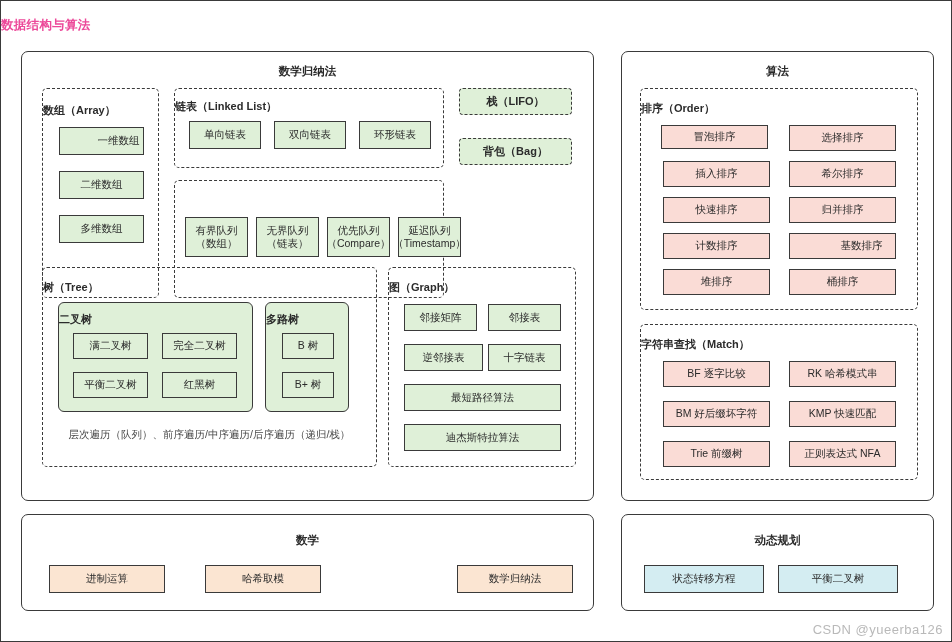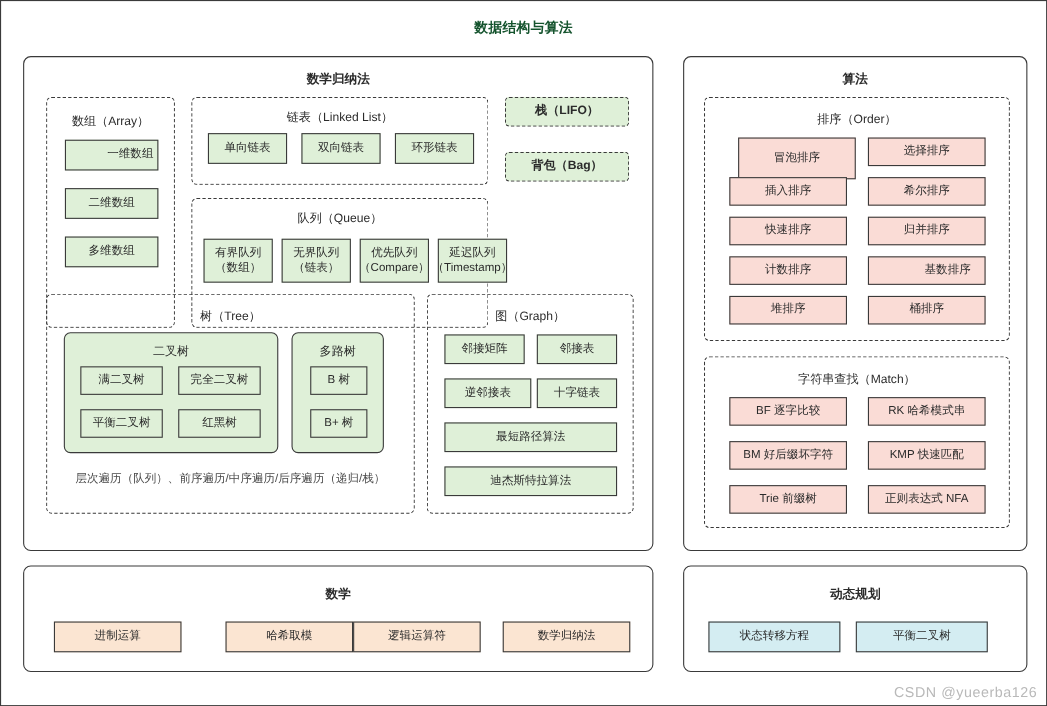--- a/index.html
+++ b/index.html
@@ -35,40 +35,39 @@
   .solidgrp{
     position:absolute;
     box-sizing:border-box;
     border:1.6px solid #3a3a3a;
     border-radius:6px;
     background:#dff0d8;
   }
   .title{
     position:absolute;
     left:0;right:0;
-    text-align:center;
+    text-align:left;
     font-size:12.5px;
     font-weight:bold;
-    color:#14532d;
+    color:#ec4899;
     letter-spacing:.3px;
   }
   .subtitle{
     position:absolute;
     left:0;right:0;
     text-align:center;
     font-size:11.5px;
     font-weight:bold;
     color:#2b2b2b;
   }
   .grouplabel{
     position:absolute;
     left:0;right:0;
-    text-align:center;
     font-size:11px;
-    font-weight:normal;
+    font-weight:bold;
     color:#2b2b2b;
   }
   
   .chip{
     position:absolute;
     box-sizing:border-box;
     border:1.6px solid #3a3a3a;
     display:flex;
     align-items:center;
     justify-content:center;
@@ -123,21 +122,20 @@
     </div>
 
     <div class="dash" style="left:152px;top:36px;width:270px;height:80px;">
       <div class="grouplabel" style="top:10px;">链表（Linked List）</div>
       <div class="chip green" style="left:14px;top:32px;width:72px;height:28px;">单向链表</div>
       <div class="chip green" style="left:99px;top:32px;width:72px;height:28px;">双向链表</div>
       <div class="chip green" style="left:184px;top:32px;width:72px;height:28px;">环形链表</div>
     </div>
 
     <div class="dash" style="left:152px;top:128px;width:270px;height:118px;">
-      <div class="grouplabel" style="top:10px;">队列（Queue）</div>
       <div class="chip green" style="left:10px;top:36px;width:63px;height:40px;">有界队列
 （数组）</div>
       <div class="chip green" style="left:81px;top:36px;width:63px;height:40px;">无界队列
 （链表）</div>
       <div class="chip green" style="left:152px;top:36px;width:63px;height:40px;">优先队列
 （Compare）</div>
       <div class="chip green" style="left:223px;top:36px;width:63px;height:40px;">延迟队列
 （Timestamp）</div>
     </div>
 
@@ -173,21 +171,21 @@
       <div class="chip green" style="left:15px;top:116px;width:157px;height:27px;">最短路径算法</div>
       <div class="chip green" style="left:15px;top:156px;width:157px;height:27px;">迪杰斯特拉算法</div>
     </div>
   </div>
 
   <div class="panel" style="left:620px;top:50px;width:313px;height:450px;">
     <div class="subtitle" style="top:12px;">算法</div>
 
     <div class="dash" style="left:18px;top:36px;width:278px;height:222px;">
       <div class="grouplabel" style="top:12px;">排序（Order）</div>
-      <div class="chip pink" style="left:30px;top:36px;width:107px;height:38px;text-align:center;">冒泡排序</div>
+      <div class="chip pink" style="left:20px;top:36px;width:107px;height:24px;text-align:center;">冒泡排序</div>
       <div class="chip pink" style="left:148px;top:36px;width:107px;height:26px;">选择排序</div>
       <div class="chip pink" style="left:22px;top:72px;width:107px;height:26px;">插入排序</div>
       <div class="chip pink" style="left:148px;top:72px;width:107px;height:26px;">希尔排序</div>
       <div class="chip pink" style="left:22px;top:108px;width:107px;height:26px;">快速排序</div>
       <div class="chip pink" style="left:148px;top:108px;width:107px;height:26px;">归并排序</div>
       <div class="chip pink" style="left:22px;top:144px;width:107px;height:26px;">计数排序</div>
       <div class="chip pink" style="left:148px;top:144px;width:107px;height:26px;padding-left:40px;">基数排序</div>
       <div class="chip pink" style="left:22px;top:180px;width:107px;height:26px;">堆排序</div>
       <div class="chip pink" style="left:148px;top:180px;width:107px;height:26px;">桶排序</div>
     </div>
@@ -200,21 +198,20 @@
       <div class="chip pink" style="left:148px;top:76px;width:107px;height:26px;">KMP 快速匹配</div>
       <div class="chip pink" style="left:22px;top:116px;width:107px;height:26px;">Trie 前缀树</div>
       <div class="chip pink" style="left:148px;top:116px;width:107px;height:26px;">正则表达式 NFA</div>
     </div>
   </div>
 
   <div class="panel" style="left:20px;top:513px;width:573px;height:97px;">
     <div class="subtitle" style="top:18px;">数学</div>
     <div class="chip peach" style="left:27px;top:50px;width:116px;height:28px;">进制运算</div>
     <div class="chip peach" style="left:163px;top:50px;width:116px;height:28px;margin-left:20px;">哈希取模</div>
-    <div class="chip peach" style="left:299px;top:50px;width:116px;height:28px;">逻辑运算符</div>
     <div class="chip peach" style="left:435px;top:50px;width:116px;height:28px;">数学归纳法</div>
   </div>
 
   <div class="panel" style="left:620px;top:513px;width:313px;height:97px;">
     <div class="subtitle" style="top:18px;">动态规划</div>
     <div class="chip blue" style="left:22px;top:50px;width:120px;height:28px;">状态转移方程</div>
     <div class="chip blue" style="left:156px;top:50px;width:120px;height:28px;">平衡二叉树</div>
   </div>
 
   <div class="watermark">CSDN @yueerba126</div>

